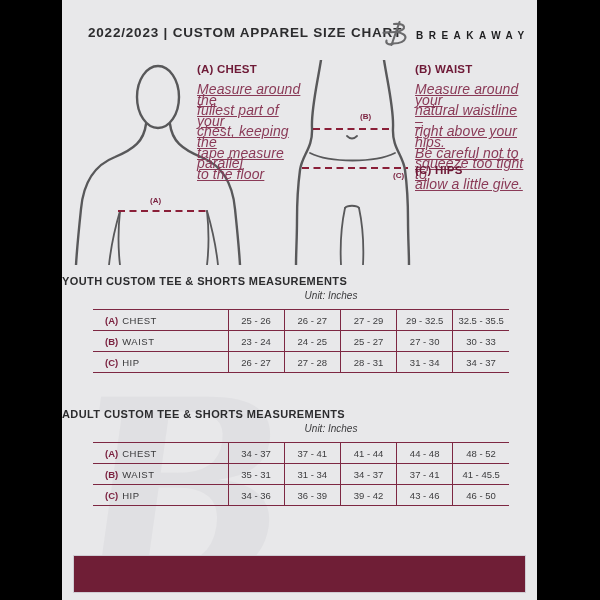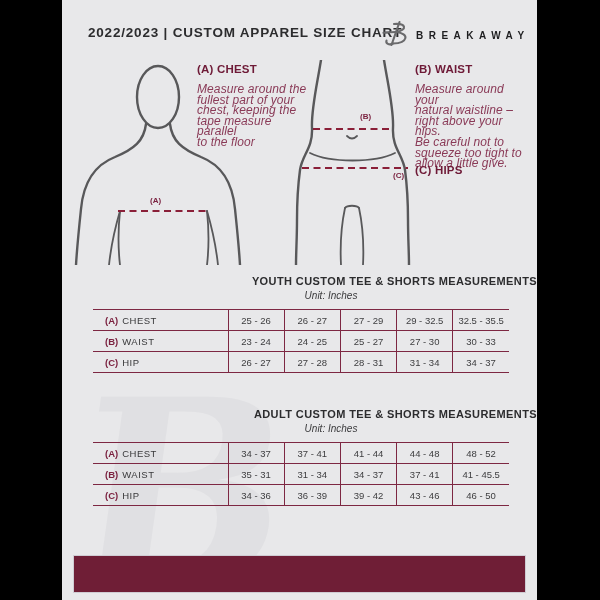--- a/index.html
+++ b/index.html
@@ -11,25 +11,25 @@
   .hdr-title{position:absolute;left:26px;top:25px;font-size:13.5px;font-weight:bold;
              color:#2c2c2e;letter-spacing:.8px;}
   .brand{position:absolute;left:318px;top:20px;display:flex;align-items:center;}
   .brand svg{width:30px;height:28px;}
   .brand-name{font-size:10px;font-weight:bold;color:#1e1e20;letter-spacing:5.5px;margin-left:6px;margin-top:3px;}
 
   
   .diagram{position:absolute;}
   .marker{position:absolute;font-size:8px;font-weight:bold;color:#7b2240;}
   .guide-head{position:absolute;font-size:11.5px;font-weight:bold;color:#6e1a37;letter-spacing:.2px;}
-  .guide-body{position:absolute;font-size:12px;font-style:italic;color:#8a3a57;
-              line-height:10.6px;white-space:pre-line;letter-spacing:.1px;}
-
-  
-  .tbl-title{position:absolute;left:0;width:475px;text-align:right;font-size:11px;
+  .guide-body{position:absolute;font-size:14px;font-style:italic;color:#8a3a57;
+              line-height:10.6px;white-space:pre-line;letter-spacing:.1px;text-decoration:underline;}
+
+  
+  .tbl-title{position:absolute;left:0;width:475px;text-align:left;font-size:11px;
              font-weight:bold;color:#2c2c2e;letter-spacing:.4px;}
   .tbl-unit{position:absolute;left:0;width:538px;text-align:center;font-size:10px;
             font-style:italic;color:#3a3a3c;}
   table.size{position:absolute;left:31px;width:416px;border-collapse:collapse;table-layout:fixed;
              border-top:1.5px solid #7d2742;border-bottom:1.5px solid #7d2742;background:transparent;}
   table.size tr{border-bottom:1px solid #7d2742;}
   table.size tr:last-child{border-bottom:none;}
   table.size td{height:20px;padding:0;font-size:9.5px;color:#3d3d3f;text-align:center;vertical-align:middle;}
   table.size td + td{border-left:1px solid #7d2742;}
   table.size col.c-label{width:135px;}

